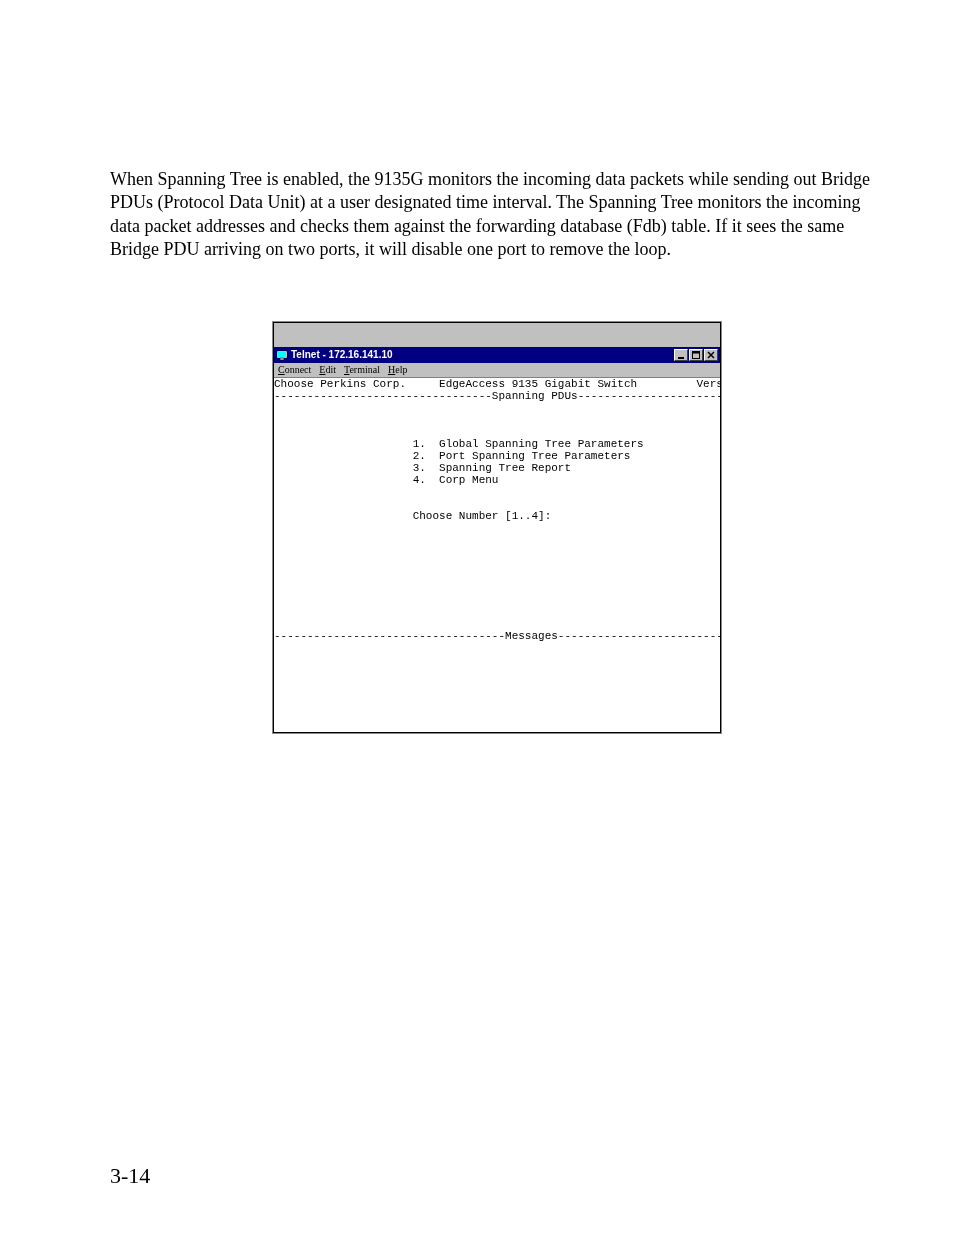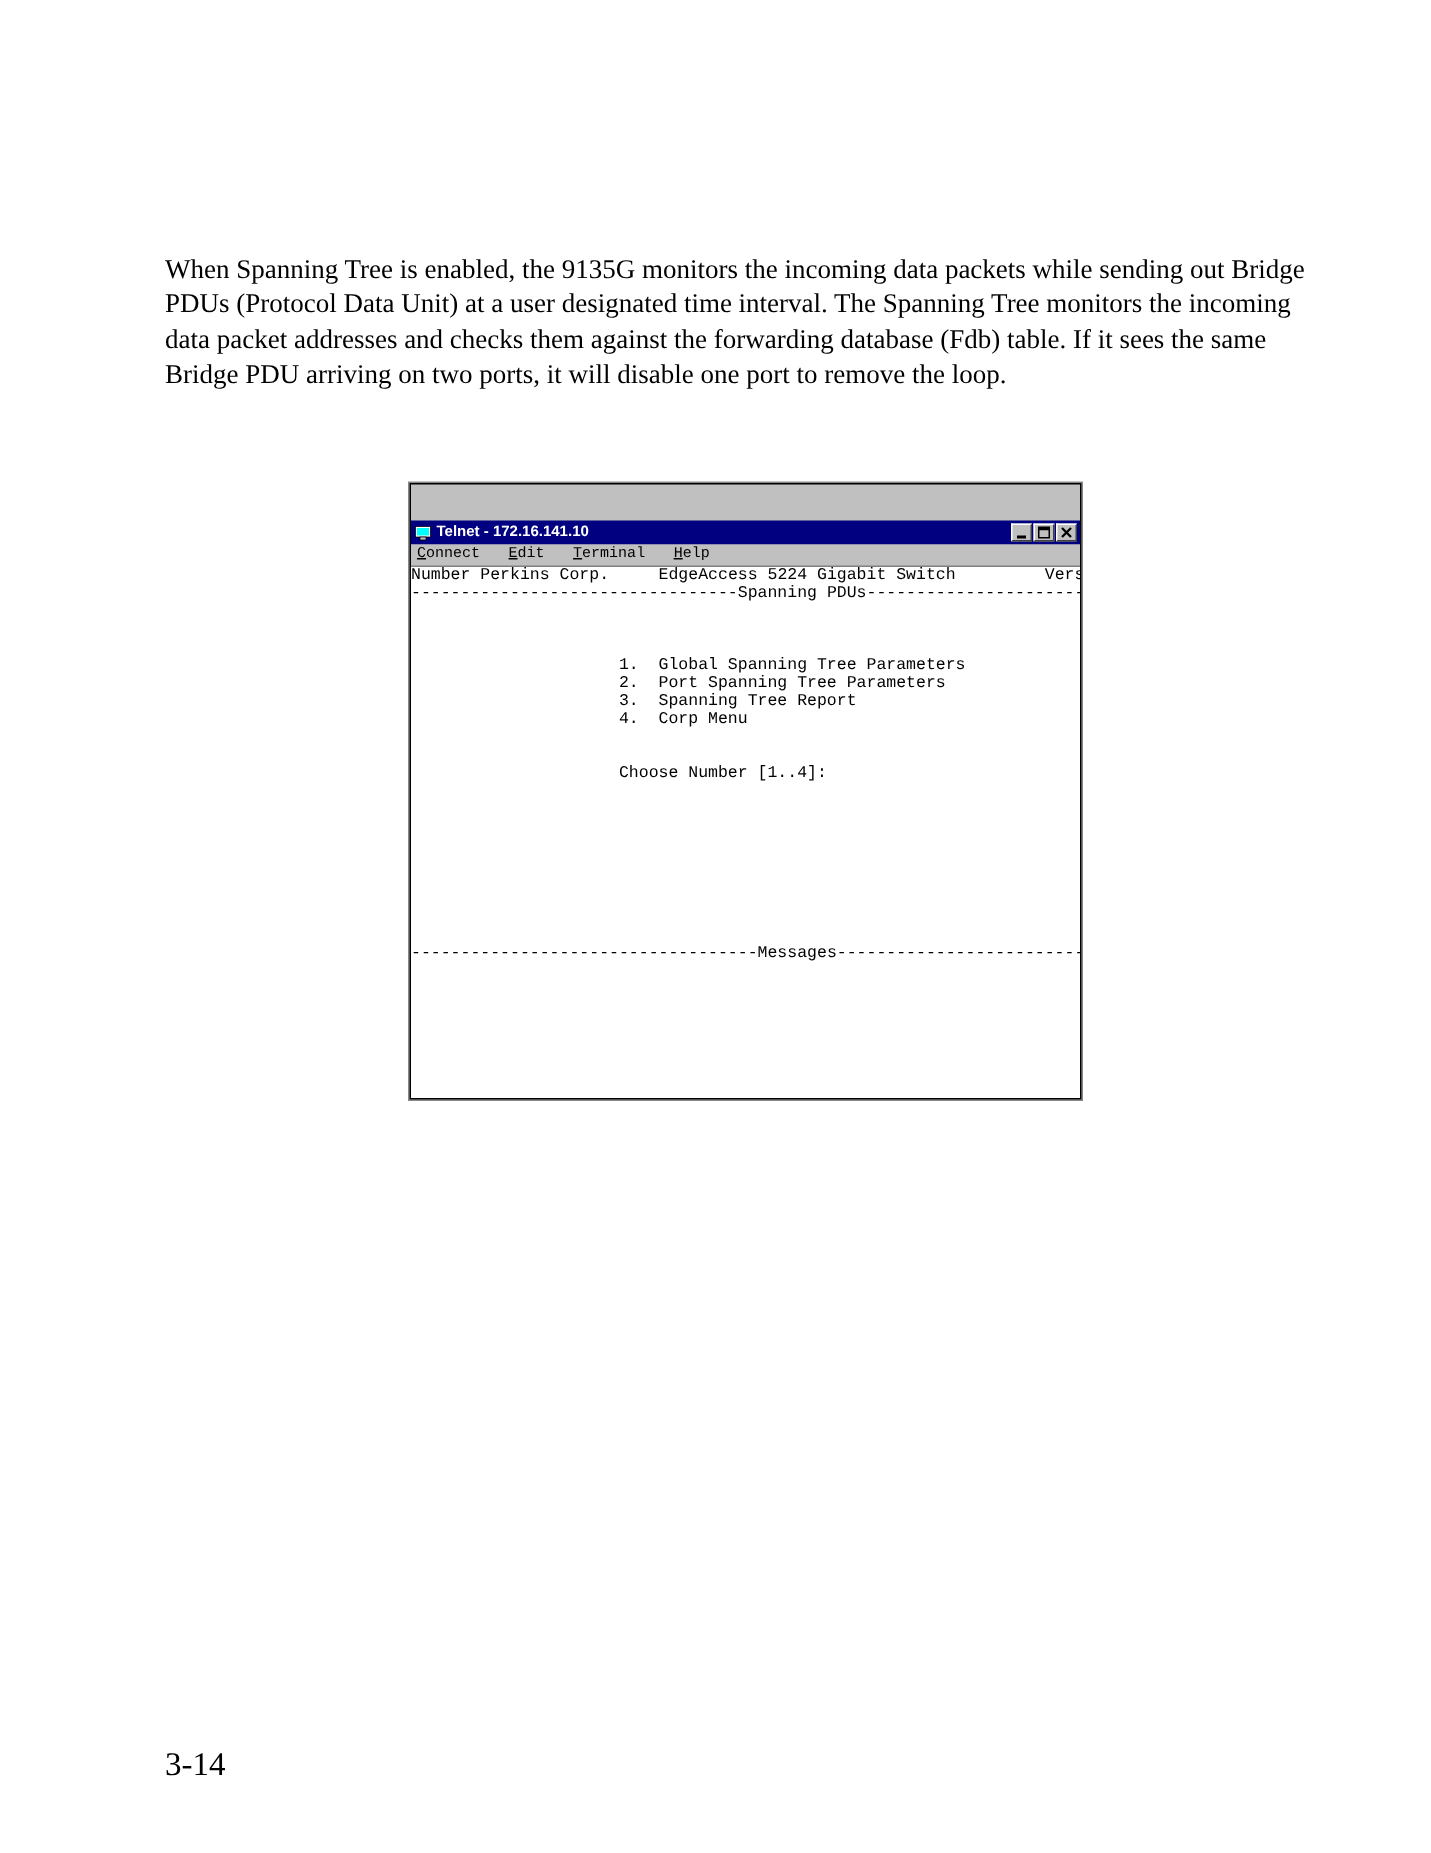--- a/index.html
+++ b/index.html
@@ -61,25 +61,25 @@
     border-bottom: 1px solid #404040;
     font-size: 9px;
     line-height: 10px;
     text-align: center;
     font-family: Arial, sans-serif;
     color: #000;
     box-sizing: border-box;
   }
   .menubar {
     background: #c0c0c0;
-    font-family: Liberation Mono, monospace;
+    font-family: Liberation Serif, serif;
     font-size: 10px;
     padding: 1px 4px 2px 4px;
     display: flex;
-    gap: 19px;
+    gap: 8px;
     border-bottom: 1px solid #808080;
   }
   .menubar .menu-item {
     color: #000;
   }
   .menubar .menu-item u {
     text-decoration: underline;
   }
   .terminal {
     background: #ffffff;
@@ -134,21 +134,21 @@
       </div>
     </div>
 
     <div class="menubar">
       <span class="menu-item"><u>C</u>onnect</span>
       <span class="menu-item"><u>E</u>dit</span>
       <span class="menu-item"><u>T</u>erminal</span>
       <span class="menu-item"><u>H</u>elp</span>
     </div>
 
-    <div class="terminal"><span>Number Perkins Corp.</span>     <span>EdgeAccess 5224 Gigabit Switch</span>         <span>Version 1.03</span>
+    <div class="terminal"><span>Choose Perkins Corp.</span>     <span>EdgeAccess 9135 Gigabit Switch</span>         <span>Version 1.03</span>
 ---------------------------------<span>Spanning PDUs</span>---------------------------------
 
 
 
                      <span>1.</span>  <span>Global Spanning Tree Parameters</span>
                      <span>2.</span>  <span>Port Spanning Tree Parameters</span>
                      <span>3.</span>  <span>Spanning Tree Report</span>
                      <span>4.</span>  <span>Corp Menu</span>
 
 

